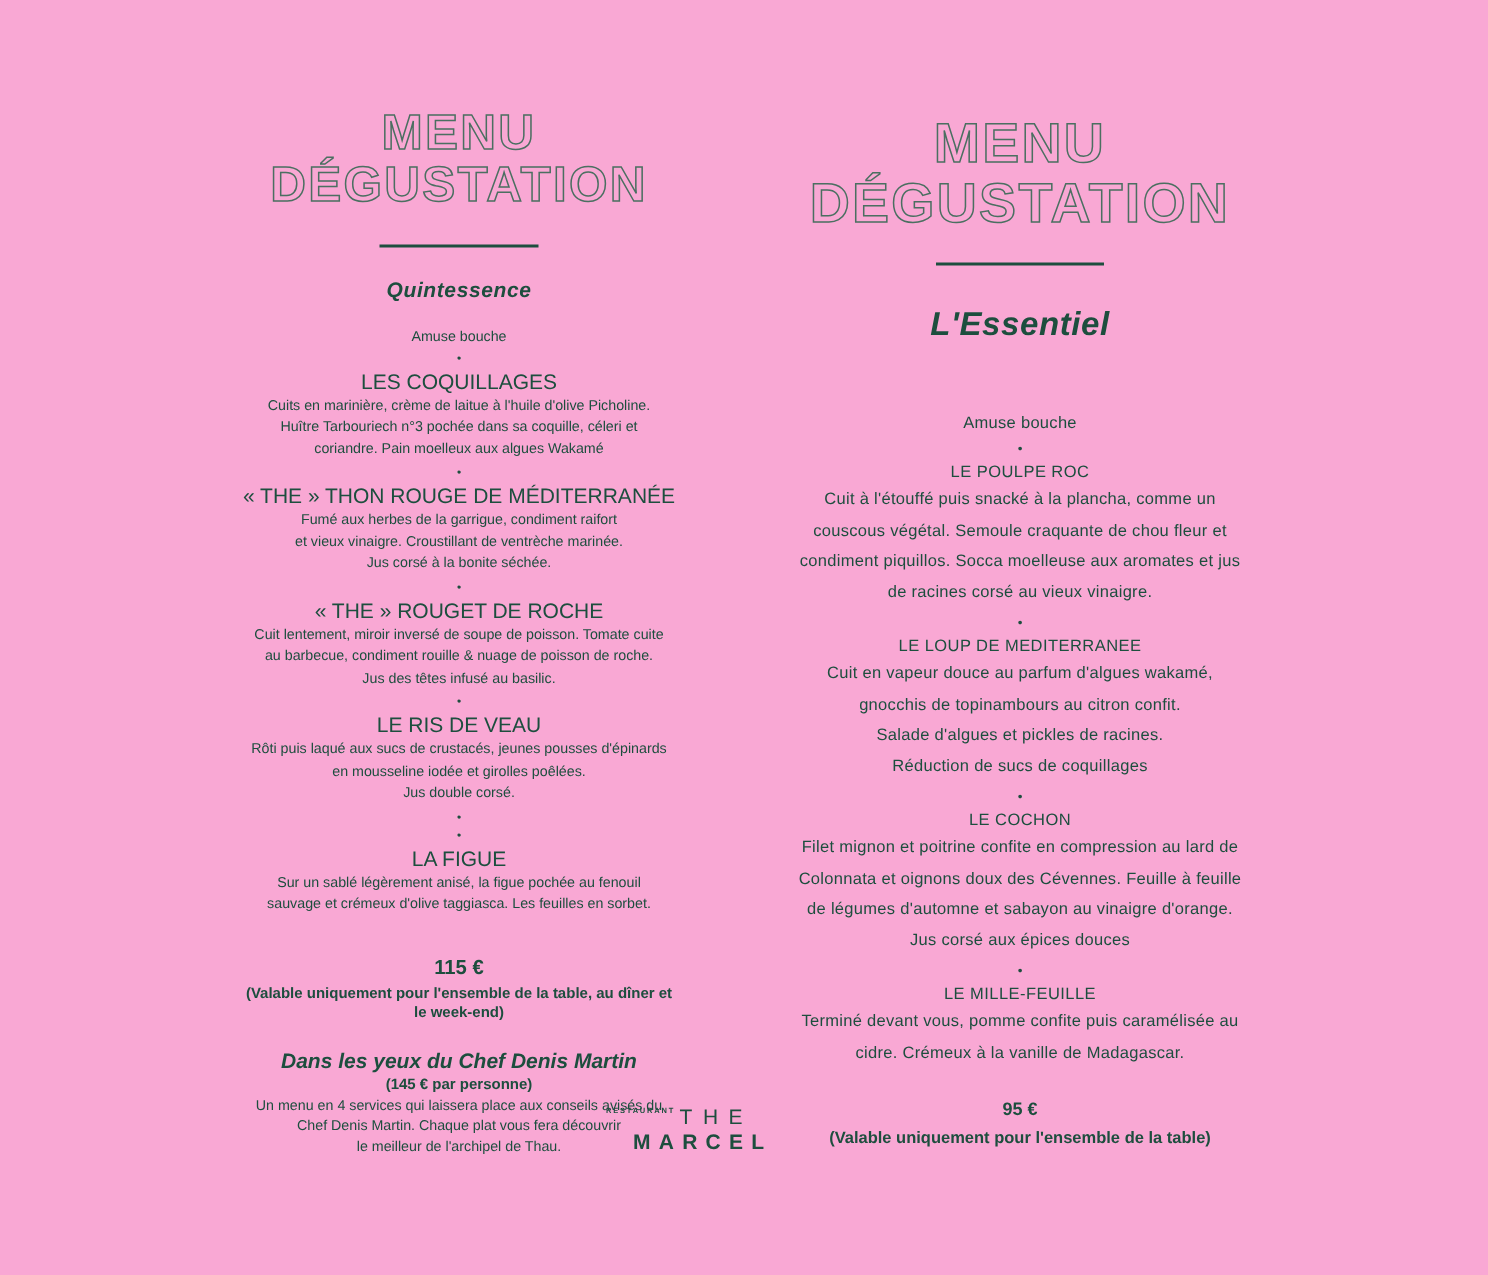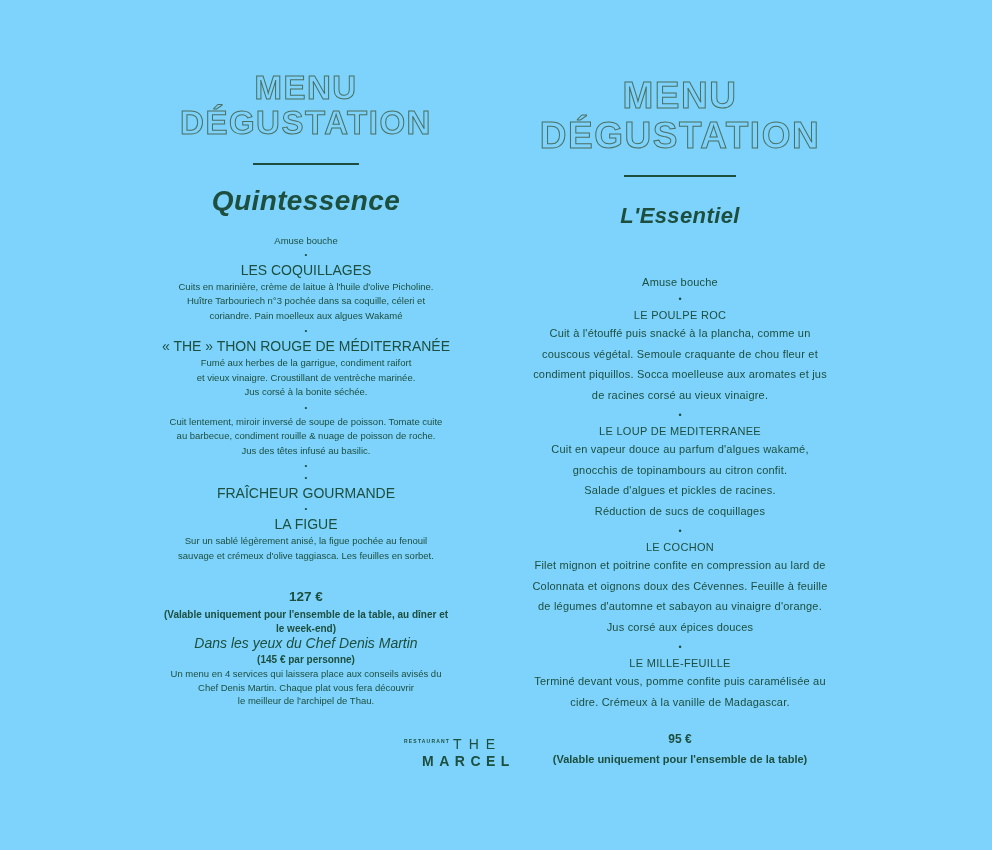--- a/index.html
+++ b/index.html
@@ -1,41 +1,41 @@
 <!DOCTYPE html>
 <html style="--ink: #1d4e3e; --ink-soft: #4b6f61;"><head>
 <meta charset="utf-8">
 <style>
   :root{
     --ink:#1d4e3e;
     --ink-soft:#4b6f61;
   }
   html,body{margin:0;padding:0;background:#ffffff;}
   .canvas{
-    position:relative;width:992px;height:850px;background:#7dd3fc;
+    position:relative;width:992px;height:850px;background:#f9a8d4;
     font-family:"Liberation Sans", sans-serif;color:var(--ink);overflow:hidden;
   }
   .col{position:absolute;text-align:center;}
   .col-left{left:118px;top:70px;width:376px;}
   .col-right{left:492px;top:76px;width:376px;}
 
   .big-title{
     font-weight:700;color:transparent;
     -webkit-text-stroke:1px var(--ink-soft);
     text-stroke:1px var(--ink-soft);
     line-height:1.07;letter-spacing:1.5px;
   }
   .col-left .big-title{font-size:33px;}
   .col-right .big-title{font-size:37px;}
 
   .rule{border:0;border-top:2px solid var(--ink);width:106px;margin:22px auto 0;}
   .col-right .rule{width:112px;margin-top:20px;}
 
   .menu-name{font-style:italic;font-weight:700;letter-spacing:.4px;}
-  .col-left .menu-name{font-size:28px;margin-top:20px;}
+  .col-left .menu-name{font-size:14px;margin-top:20px;}
   .col-right .menu-name{font-size:22px;margin-top:26px;}
 
   .body-txt{line-height:1.3;}
   .col-left .body-txt{font-size:9.5px;margin-top:18px;}
   .col-right .body-txt{font-size:11px;margin-top:46px;letter-spacing:.2px;}
 
   .sep{line-height:1;}
   .col-left .sep{font-size:8px;margin:4px 0 3px;}
   .col-right .sep{font-size:9px;margin:6px 0 5px;}
 
@@ -48,21 +48,21 @@
   .col-right .course-desc{font-size:11px;line-height:20.5px;letter-spacing:.2px;}
 
   .price{font-weight:700;}
   .col-left .price{font-size:13.5px;margin-top:26px;}
   .col-right .price{font-size:12px;margin-top:20px;}
 
   .price-note{font-weight:700;white-space:pre-line;}
   .col-left .price-note{font-size:10px;line-height:13.5px;margin-top:4px;}
   .col-right .price-note{font-size:11px;line-height:15px;margin-top:6px;}
 
-  .chef-title{font-weight:400;font-style:italic;font-size:14px;margin-top:0;}
+  .chef-title{font-weight:700;font-style:italic;font-size:14px;margin-top:16px;}
   .chef-price{font-weight:700;font-size:10px;margin-top:3px;}
   .chef-desc{font-size:9.5px;line-height:13.5px;margin-top:2px;white-space:pre-line;}
 
   .logo{position:absolute;left:404px;top:736px;width:90px;text-align:center;}
   .logo-top{display:flex;align-items:flex-start;}
   .logo-rest{font-size:5px;letter-spacing:1.2px;font-weight:700;margin-top:2px;}
   .logo-the{font-size:14px;letter-spacing:7px;font-weight:400;margin-left:3px;}
   .logo-marcel{font-size:14px;letter-spacing:5.5px;font-weight:700;margin-left:18px;margin-top:1px;}
 </style>
 </head>
@@ -91,40 +91,44 @@
 
     <div class="course">
       <div class="course-name">« THE » THON ROUGE DE MÉDITERRANÉE</div>
       <div class="course-desc">Fumé aux herbes de la garrigue, condiment raifort
 et vieux vinaigre. Croustillant de ventrèche marinée.
 Jus corsé à la bonite séchée.</div>
     </div>
     <div class="sep">•</div>
 
     <div class="course">
+      <div class="course-name">« THE » ROUGET DE ROCHE</div>
       <div class="course-desc">Cuit lentement, miroir inversé de soupe de poisson. Tomate cuite
 au barbecue, condiment rouille &amp; nuage de poisson de roche.
 Jus des têtes infusé au basilic.</div>
     </div>
     <div class="sep">•</div>
 
+    <div class="course">
+      <div class="course-name">LE RIS DE VEAU</div>
+      <div class="course-desc">Rôti puis laqué aux sucs de crustacés, jeunes pousses d'épinards
+en mousseline iodée et girolles poêlées.
+Jus double corsé.</div>
+    </div>
     <div class="sep">•</div>
 
-    <div class="course">
-      <div class="course-name">FRAÎCHEUR GOURMANDE</div>
-    </div>
     <div class="sep">•</div>
 
     <div class="course">
       <div class="course-name">LA FIGUE</div>
       <div class="course-desc">Sur un sablé légèrement anisé, la figue pochée au fenouil
 sauvage et crémeux d'olive taggiasca. Les feuilles en sorbet.</div>
     </div>
 
-    <div class="price">127 €</div>
+    <div class="price">115 €</div>
     <div class="price-note">(Valable uniquement pour l'ensemble de la table, au dîner et
 le week-end)</div>
 
     <div class="chef-block">
       <div class="chef-title">Dans les yeux du Chef Denis Martin</div>
       <div class="chef-price">(145 € par personne)</div>
       <div class="chef-desc">Un menu en 4 services qui laissera place aux conseils avisés du
 Chef Denis Martin. Chaque plat vous fera découvrir
 le meilleur de l'archipel de Thau.</div>
     </div>

